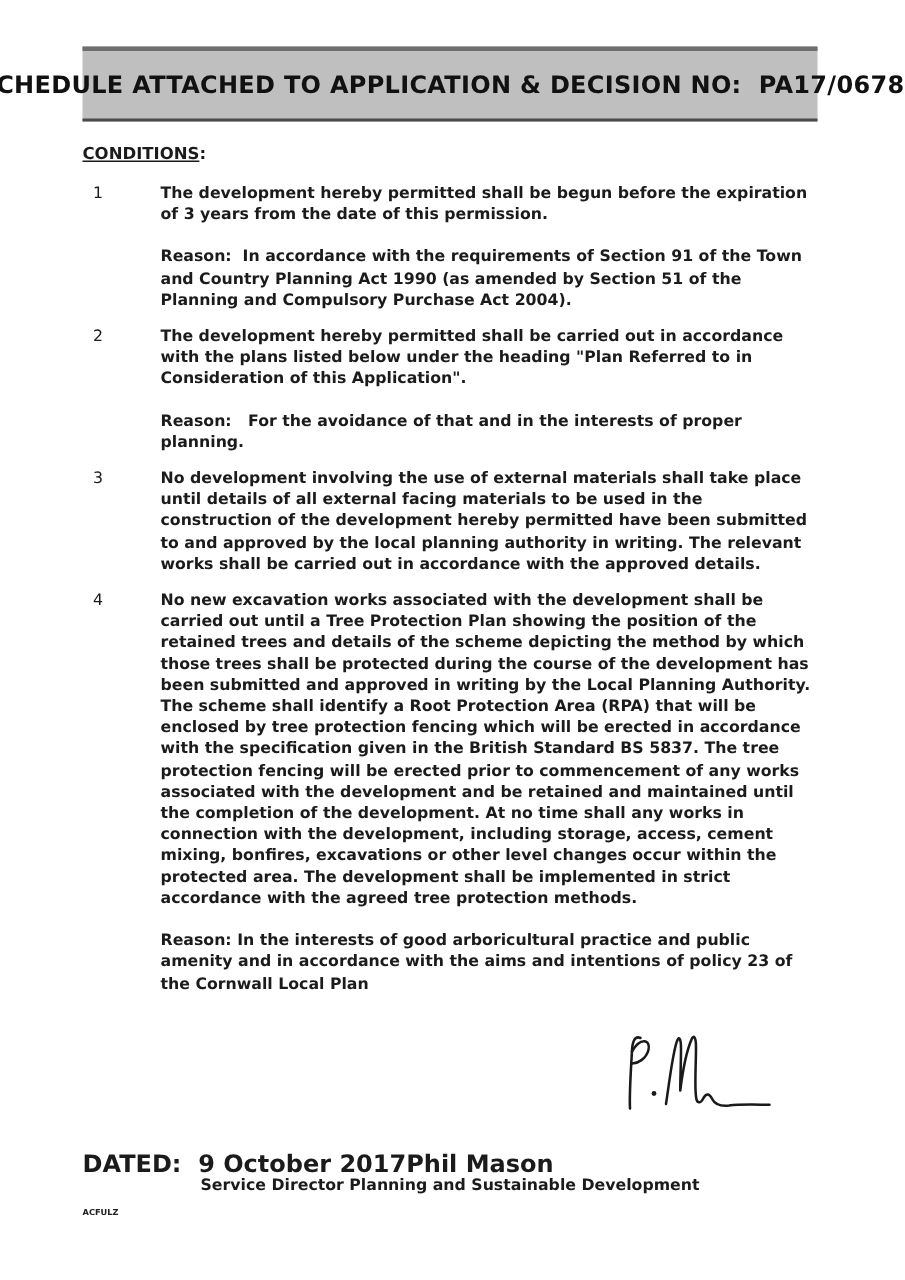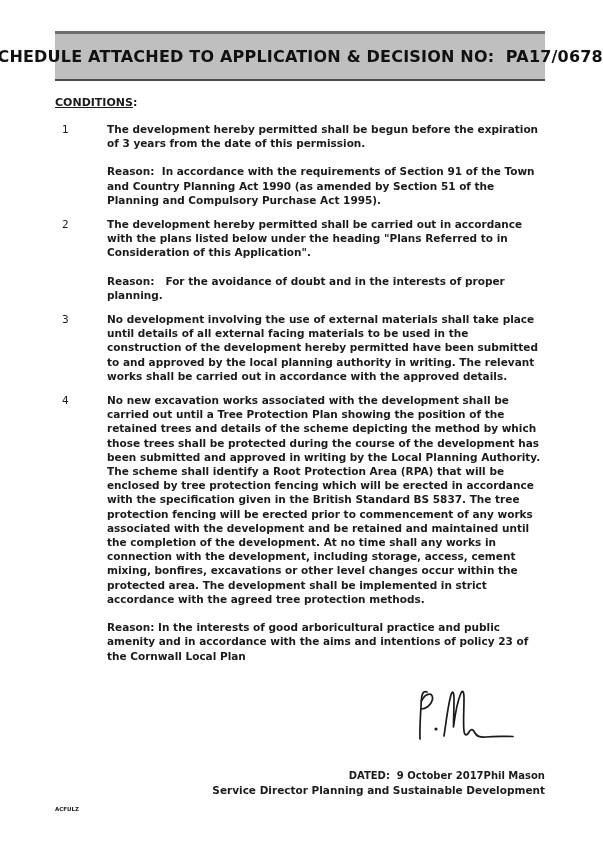--- a/index.html
+++ b/index.html
@@ -39,53 +39,53 @@
   }
   .cond p:last-child { margin-bottom:0; }
 
   
   .sig-wrap { margin-top:20px; margin-left:348px; height:74px; }
   .sig-wrap svg { display:block; }
 
   
   .footer { margin-top:12px; }
   .footer-row {
-    display:flex; justify-content:flex-end;
-    font-weight:bold; font-size:10px; line-height:14.5px;
+    display:flex; justify-content:flex-start;
+    font-weight:bold; font-size:16px; line-height:14.5px;
   }
   .footer-row .dated { white-space:pre; }
-  .footer-title { text-align:right; font-weight:bold; font-size:10.5px; line-height:14.5px; }
+  .footer-title { text-align:center; font-weight:bold; font-size:10.5px; line-height:14.5px; }
   .doc-code { margin-top:8px; font-weight:bold; font-size:5.5px; color:#222; }
 </style>
 </head>
 <body>
 
 <div class="page">
 
   <div class="sched-box">
     <span class="title">SCHEDULE ATTACHED TO APPLICATION &amp; DECISION NO:  PA17/06782</span>
   </div>
 
   <div class="cond-heading"><span class="u">CONDITIONS</span><span>:</span></div>
 
   <div class="cond-list">
 
     <div class="cond">
       <div class="num">1</div>
       <div class="body">
         <p>The development hereby permitted shall be begun before the expiration of 3 years from the date of this permission.</p>
-        <p>Reason:  In accordance with the requirements of Section 91 of the Town and Country Planning Act 1990 (as amended by Section 51 of the Planning and Compulsory Purchase Act 1995).</p>
+        <p>Reason:  In accordance with the requirements of Section 91 of the Town and Country Planning Act 1990 (as amended by Section 51 of the Planning and Compulsory Purchase Act 2004).</p>
       </div>
     </div>
 
     <div class="cond">
       <div class="num">2</div>
       <div class="body">
-        <p>The development hereby permitted shall be carried out in accordance with the plans listed below under the heading "Plans Referred to in Consideration of this Application".</p>
-        <p>Reason:   For the avoidance of doubt and in the interests of proper planning.</p>
+        <p>The development hereby permitted shall be carried out in accordance with the plans listed below under the heading "Plan Referred to in Consideration of this Application".</p>
+        <p>Reason:   For the avoidance of that and in the interests of proper planning.</p>
       </div>
     </div>
 
     <div class="cond">
       <div class="num">3</div>
       <div class="body">
         <p>No development involving the use of external materials shall take place until details of all external facing materials to be used in the construction of the development hereby permitted have been submitted to and approved by the local planning authority in writing. The relevant works shall be carried out in accordance with the approved details.</p>
       </div>
     </div>
 

